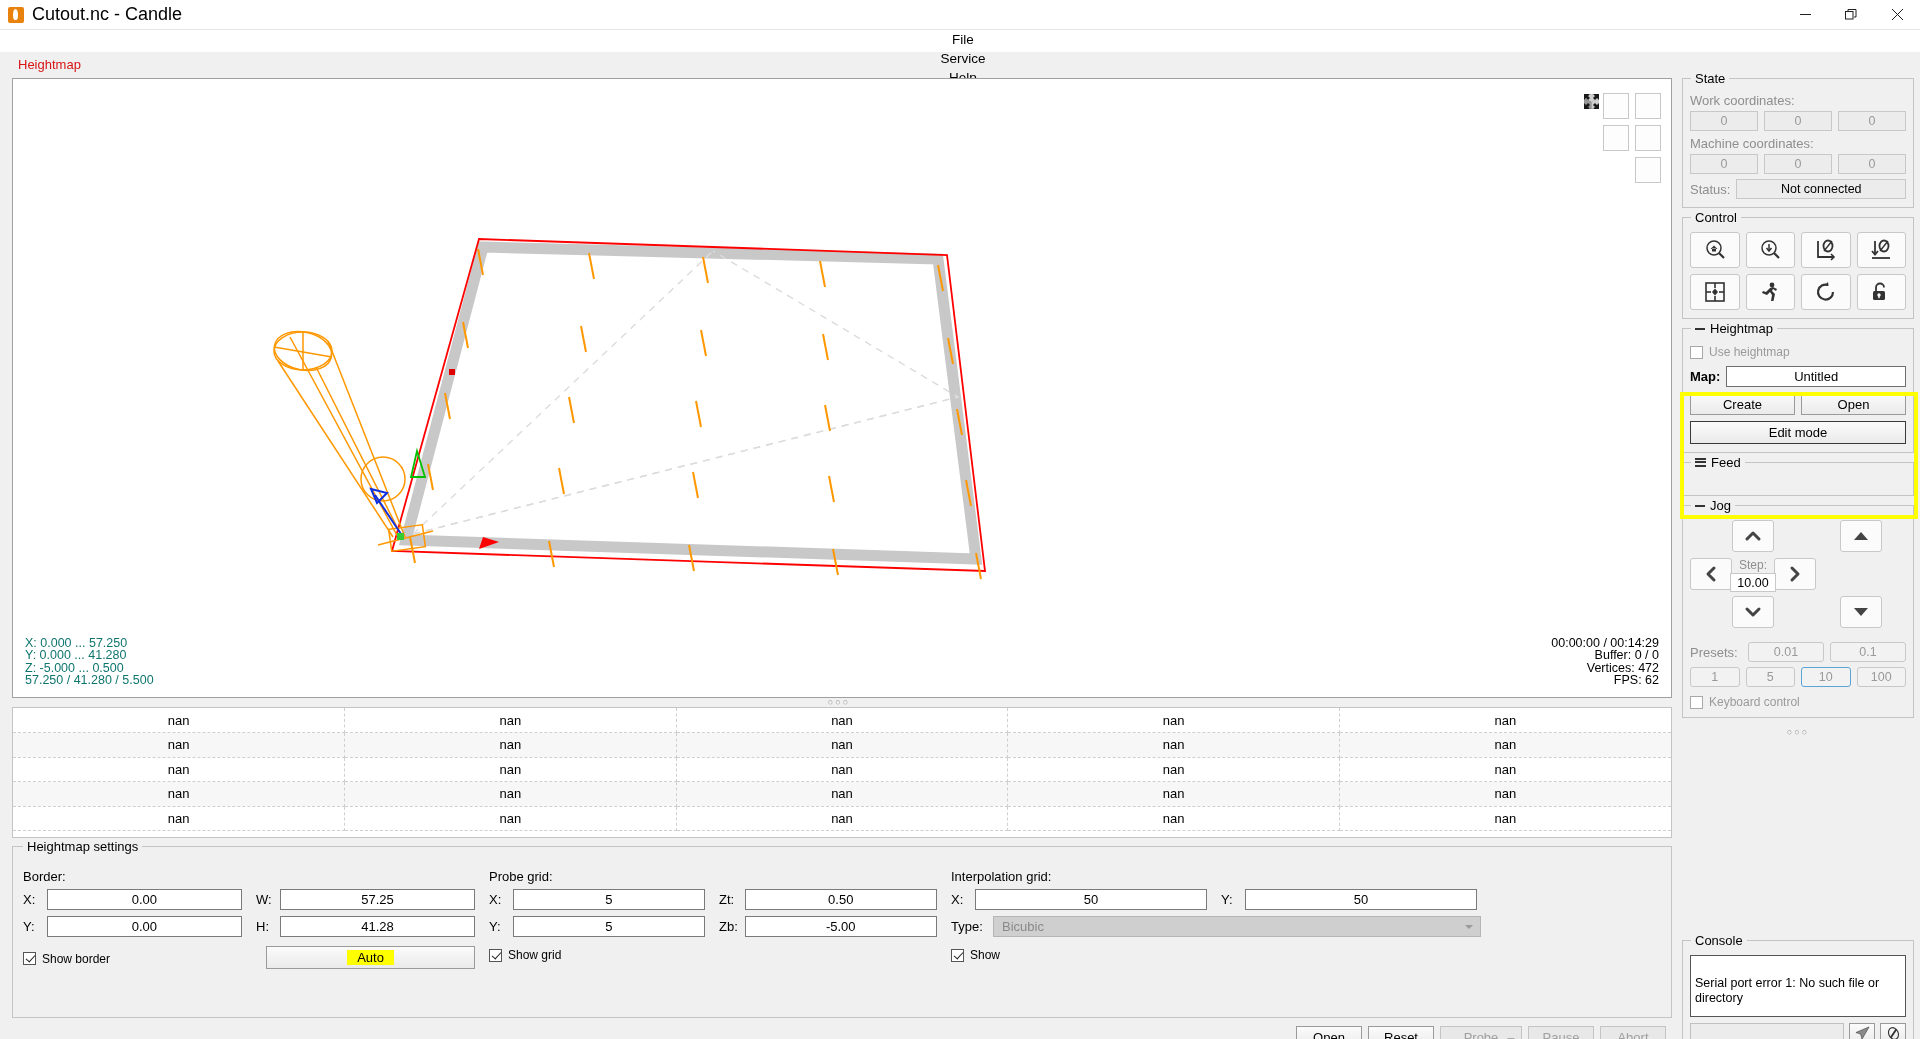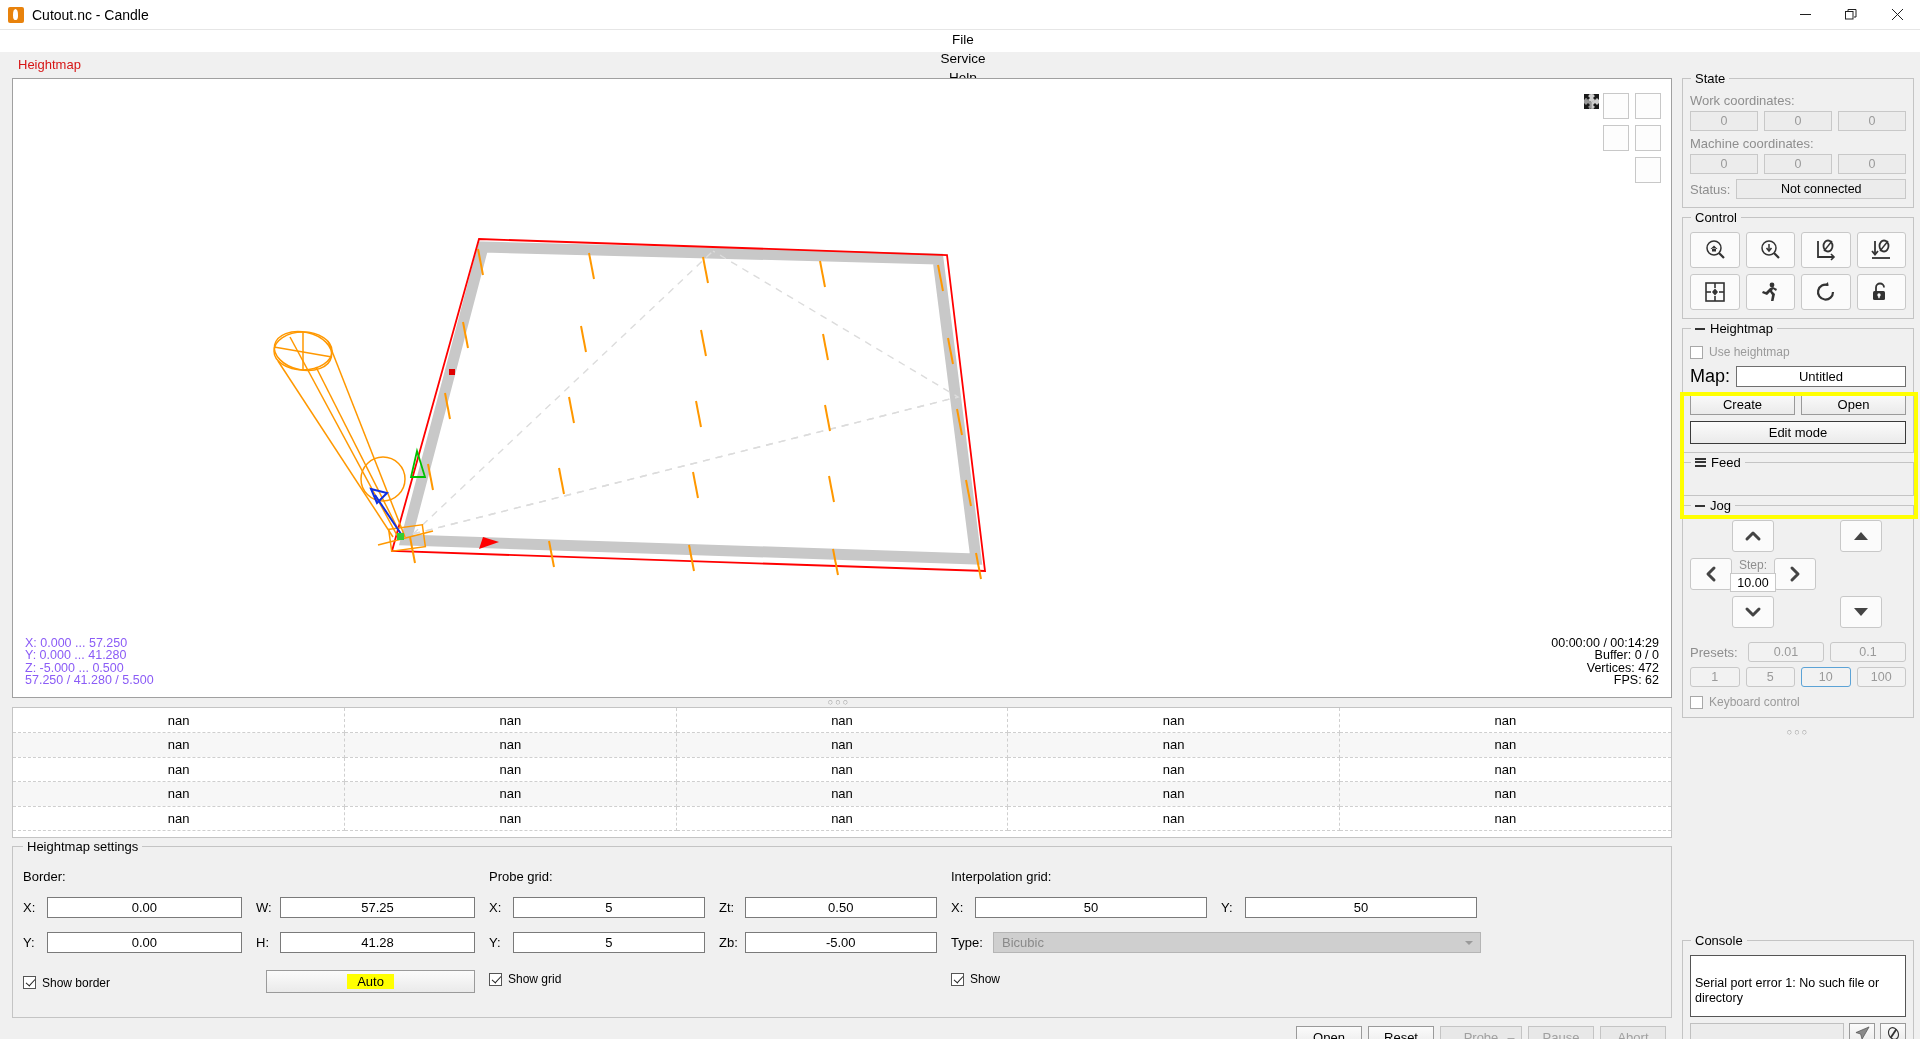--- a/index.html
+++ b/index.html
@@ -17,21 +17,21 @@
     border-bottom: 1px solid #e6e6e6;
   }
   #app-icon {
     width: 16px; height: 16px; margin: 0 8px 0 8px;
     background: #e8820c; border-radius: 2px; position: relative; flex: none;
   }
   #app-icon::after {
     content: ""; position: absolute; left: 5px; top: 2px; width: 5px; height: 11px;
     background: #fff; border-radius: 50% 50% 40% 40%;
   }
-  #title-text { font-size: 14px; color: #000; }
+  #title-text { font-size: 18px; color: #000; }
   #win-buttons { margin-left: auto; display: flex; height: 30px; }
   .win-btn {
     width: 46px; height: 30px; display: flex; align-items: center; justify-content: center;
     color: #202020;
   }
   
   #menubar { height: 22px; background: #ffffff; display: flex; align-items: center; padding-left: 6px; flex-direction: column; }
   .menu-item { padding: 2px 10px; font-size: 13.5px; color: #000; }
   
   #tabstrip { height: 22px; background: #f0f0f0; display: flex; align-items: flex-end; padding-left: 12px; }
@@ -50,21 +50,21 @@
   }
   #viewport svg { position: absolute; left: 0; top: 0; }
   #view-tools { position: absolute; right: 10px; top: 14px; width: 78px; }
   .vt-row { display: flex; gap: 6px; margin-bottom: 6px; justify-content: flex-end; }
   .vt-btn {
     width: 26px; height: 26px; border: 1px solid #c8c8c8; background: #fdfdfd;
     display: flex; align-items: center; justify-content: center;
   }
   #vp-info-left {
     position: absolute; left: 12px; bottom: 10px; font-size: 12.5px; line-height: 12.6px;
-    font-family: "Liberation Sans", sans-serif; color: #8b5cf6; white-space: pre;
+    font-family: "Liberation Sans", sans-serif; color: #0f766e; white-space: pre;
   }
   #vp-info-right {
     position: absolute; right: 12px; bottom: 10px; font-size: 12.5px; line-height: 12.6px;
     text-align: right; color: #000; white-space: pre;
   }
 
   
   .splitter { height: 9px; display: flex; align-items: center; justify-content: center; }
   .splitter .dots { letter-spacing: 2px; color: #9a9a9a; font-size: 9px; line-height: 9px; }
 
@@ -80,21 +80,21 @@
 
   
   #settings {
     margin: 8px 6px 0 12px; border: 1px solid #c4c4c4; position: relative;
     height: 172px; background: #f0f0f0;
   }
   #settings > legend, .grp-title {
     position: absolute; top: -8px; left: 10px; background: #f0f0f0; padding: 0 4px; font-size: 13px;
   }
   .set-cols { display: flex; padding: 22px 10px 0 10px; gap: 0; }
-  .set-col { display: flex; flex-direction: column; gap: 8px; }
+  .set-col { display: flex; flex-direction: column; }
   .sec-label { font-size: 13px; margin-bottom: 5px; }
   .fld-row { display: flex; align-items: center; margin-bottom: 6px; }
   .fld-lab { width: 24px; font-size: 13px; }
   .inp {
     height: 21px; border: 1px solid #7a7a7a; background: #fff; font-size: 13px;
     text-align: center; display: flex; align-items: center; justify-content: center;
   }
   .chk-row { display: flex; align-items: center; font-size: 12px; margin-top: 2px; }
   .cbox {
     width: 13px; height: 13px; border: 1px solid #555; background: #fff;
@@ -152,21 +152,21 @@
   .ctrl-btn {
     height: 36px; border: 1px solid #c8c8c8; background: #fbfbfb; border-radius: 3px;
     display: flex; align-items: center; justify-content: center;
   }
   #heightmap-group { border-color: #c4c4c4; }
   #heightmap-highlight {
     position: absolute; left: 2px; top: 318px; width: 238px; height: 127px;
     border: 4px solid #ffff00; pointer-events: none; z-index: 5;
   }
   .hm-row { display: flex; align-items: center; gap: 6px; margin-bottom: 6px; }
-  .hm-lab { font-size: 18px; }
+  .hm-lab { font-size: 13px; font-weight: bold; }
   .hm-input {
     flex: 1; height: 21px; border: 1px solid #6f6f6f; background: #fff; font-size: 13px;
     display: flex; align-items: center; justify-content: center;
   }
   .hm-btn-row { display: flex; gap: 6px; margin-bottom: 6px; }
   .hm-btn { flex: 1; height: 22px; }
   .hm-edit { width: 100%; height: 23px; border: 1px solid #3a3a3a; }
   .spindle-row { display: flex; align-items: center; gap: 6px; }
   .spd-lab { color: #8e8e8e; font-size: 13px; }
   .spd-input {

